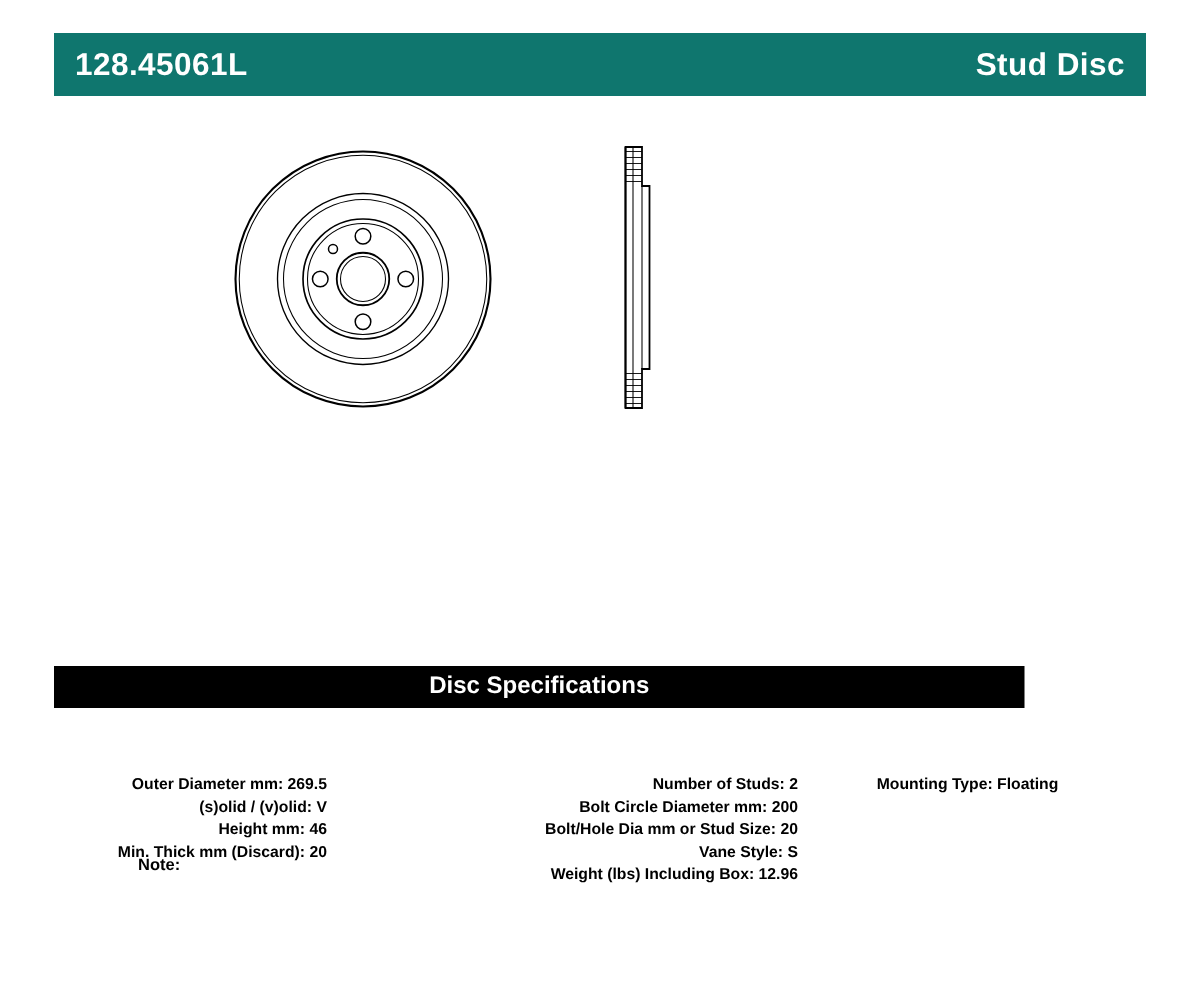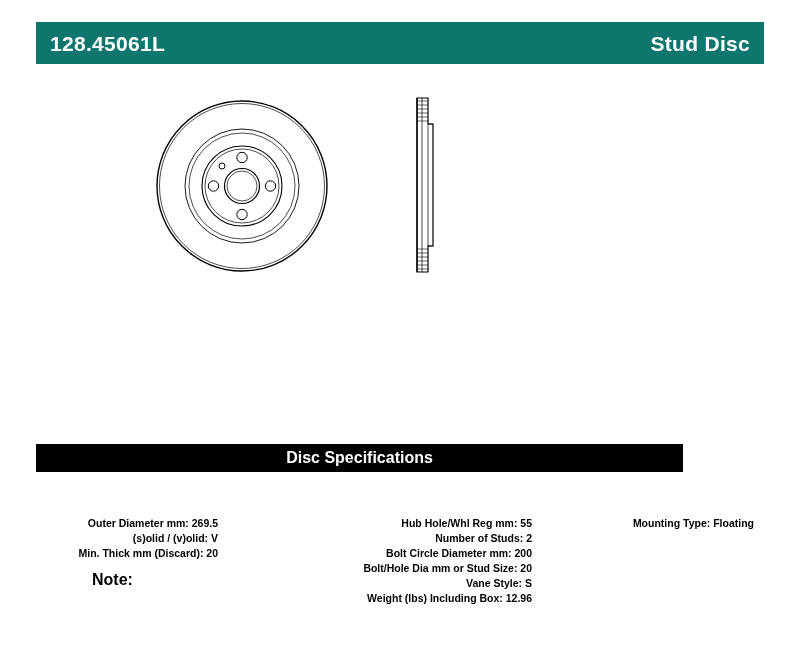--- a/index.html
+++ b/index.html
@@ -97,33 +97,33 @@
     text-align: right;
     padding-right: 4px;
   }
   .col-mid {
     width: 310px;
     text-align: right;
     padding-right: 4px;
   }
   .col-right {
     flex: 1;
-    text-align: right;
+    text-align: center;
     padding-right: 10px;
   }
   .spec-line {
     white-space: nowrap;
   }
 
   
   .note-row {
     position: absolute;
     left: 92px;
     top: 571px;
-    font-size: 16px;
+    font-size: 11px;
     font-weight: bold;
   }
 </style>
 </head>
 <body>
 
 <div class="header-bar">
   <div class="part-number">128.45061L</div>
   <div class="product-type">Stud Disc</div>
 </div>
@@ -184,25 +184,25 @@
 </div>
 
 <div class="specs-bar">
   <div class="specs-title">Disc Specifications</div>
 </div>
 
 <div class="specs-wrap">
   <div class="spec-col col-left">
     <div class="spec-line">Outer Diameter mm: 269.5</div>
     <div class="spec-line">(s)olid / (v)olid: V</div>
+    <div class="spec-line">Height mm: 46</div>
     <div class="spec-line">Min. Thick mm (Discard): 20</div>
   </div>
 
   <div class="spec-col col-mid">
-    <div class="spec-line">Hub Hole/Whl Reg mm: 55</div>
     <div class="spec-line">Number of Studs: 2</div>
     <div class="spec-line">Bolt Circle Diameter mm: 200</div>
     <div class="spec-line">Bolt/Hole Dia mm or Stud Size: 20</div>
     <div class="spec-line">Vane Style: S</div>
     <div class="spec-line">Weight (lbs) Including Box: 12.96</div>
   </div>
 
   <div class="spec-col col-right">
     <div class="spec-line">Mounting Type: Floating</div>
   </div>

